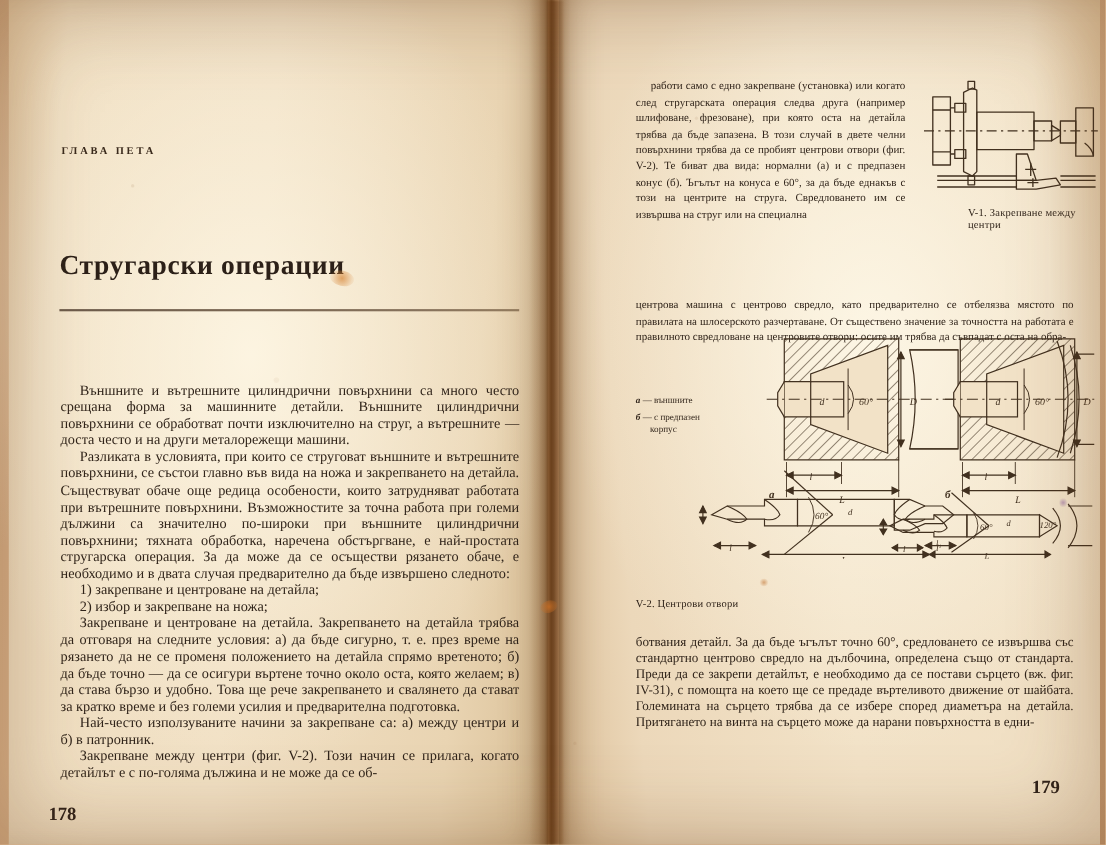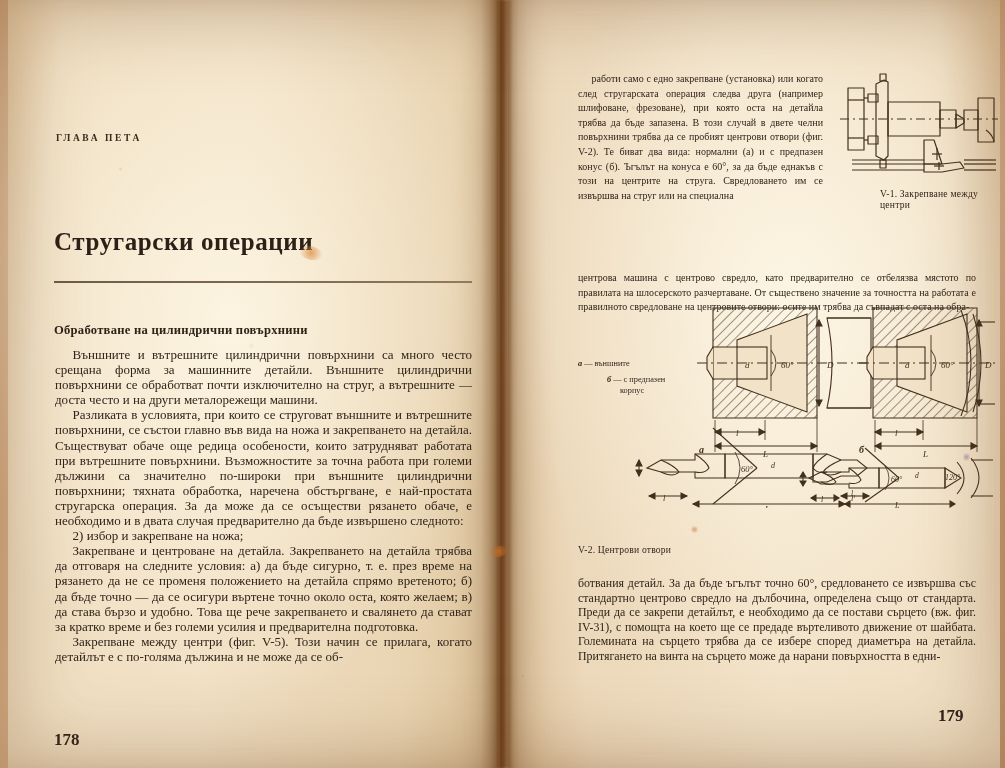--- a/index.html
+++ b/index.html
@@ -107,21 +107,21 @@
 
   #left-text{
     left:55px;top:347px;width:417px;
     font-size:13px;line-height:15.1px;
   }
 
   .folio{
     position:absolute;z-index:6;
     font-size:17px;font-weight:bold;color:#2d211a;
   }
-  #folio-left{ left:54px;top:730px;text-align:center; }
+  #folio-left{ left:44px;top:730px;text-align:center; }
   #folio-right{ left:938px;top:706px; }
 
   
   #right-col-text{
     left:578px;top:72px;width:245px;
     font-size:10px;line-height:14.6px;
   }
   #right-wide-text{
     left:578px;top:228px;width:398px;
     font-size:10px;line-height:14.6px;margin-top:43px;
@@ -173,28 +173,29 @@
 <div id="scan">
 
   <div class="leaf left"></div>
 
   <div class="chapter-label">ГЛАВА ПЕТА</div>
 
   <div class="chapter-title">Стругарски операции</div>
 
   <div class="rule"></div>
 
-  <div class="section-head">Обработване на цилиндрични повърхнини</div>
 
   <div class="page-body" id="left-text">
     <p class="para">Външните и вътрешните цилиндрични повърхнини са много често срещана форма за машинните детайли. Външните цилиндрични повърхнини се обработват почти изключително на струг, а вътрешните — доста често и на други металорежещи машини.</p>
     <p class="para">Разликата в условията, при които се струговат външните и вътрешните повърхнини, се състои главно във вида на ножа и закрепването на детайла. Съществуват обаче още редица особености, които затрудняват работата при вътрешните повърхнини. Възможностите за точна работа при големи дължини са значително по-широки при външните цилиндрични повърхнини; тяхната обработка, наречена обстъргване, е най-простата стругарска операция. За да може да се осъществи рязането обаче, е необходимо и в двата случая предварително да бъде извършено следното:</p>
+    <p class="para">1) закрепване и центроване на детайла;</p>
     <p class="para">2) избор и закрепване на ножа;</p>
     <p class="para">Закрепване и центроване на детайла. Закрепването на детайла трябва да отговаря на следните условия: а) да бъде сигурно, т. е. през време на рязането да не се променя положението на детайла спрямо вретеното; б) да бъде точно — да се осигури въртене точно около оста, която желаем; в) да става бързо и удобно. Това ще рече закрепването и свалянето да стават за кратко време и без големи усилия и предварителна подготовка.</p>
-    <p class="para">Закрепване между центри (фиг. V-5). Този начин се прилага, когато детайлът е с по-голяма дължина и не може да се об-</p>
+    <p class="para">Най-често използуваните начини за закрепване са: а) между центри и б) в патронник.</p>
+    <p class="para">Закрепване между центри (фиг. V-2). Този начин се прилага, когато детайлът е с по-голяма дължина и не може да се об-</p>
   </div>
 
   <div class="folio" id="folio-left">178</div>
 
   <div class="gutter"></div>
   <div class="gutter-stain"></div>
 
   <div class="leaf right"></div>
 
   <div class="page-body" id="right-col-text">
@@ -418,21 +419,21 @@
         <text x="100" y="68" font-size="8" font-style="italic">L</text>
       </g>
     </svg>
   </div>
 
   <div class="legend">
     <div>
       <i>а</i>
       <span>— външните</span>
     </div>
-    <div style="margin-top:5px;margin-left:29px;">
+    <div style="margin-top:5px;">
       <i>б</i>
       <span>— с предпазен</span>
       <div style="margin-left:13px;">корпус</div>
     </div>
   </div>
 
   <div class="fig-caption" id="cap-v2">V-2. Центрови отвори</div>
 
   <div class="folio" id="folio-right">179</div>
 

